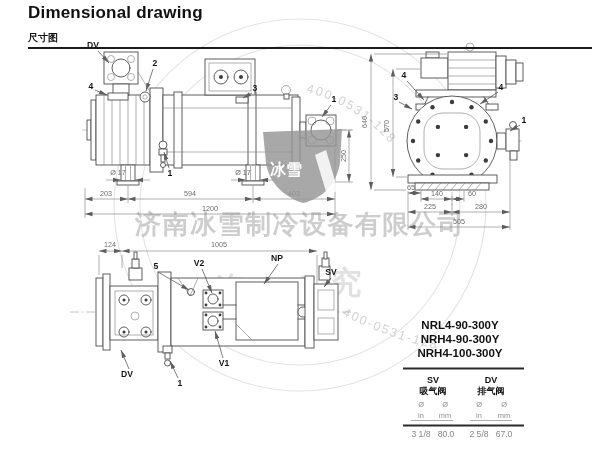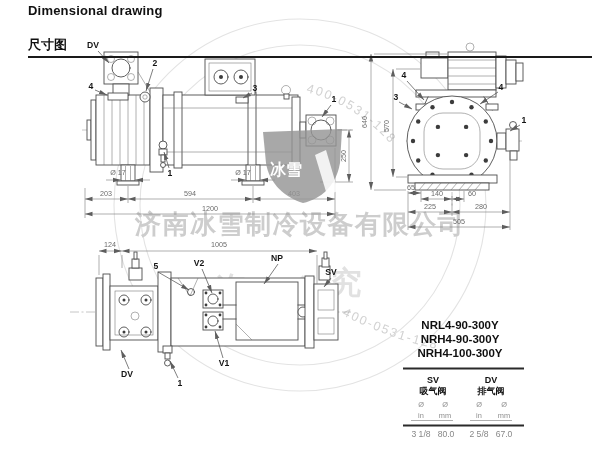--- a/index.html
+++ b/index.html
@@ -1,21 +1,21 @@
 <!DOCTYPE html>
 <html><head>
 <meta charset="utf-8">
 <style>
   html,body{margin:0;padding:0;background:#fff;}
   .stage{position:relative;width:600px;height:450px;background:#fff;overflow:hidden;
          font-family:"Liberation Sans","DejaVu Sans",sans-serif;}
   .stage svg{position:absolute;left:0;top:0;}
   .hdr{position:absolute;left:28px;top:3px;width:564px;}
-  .hdr-en{font-size:13px;font-weight:bold;color:#101010;letter-spacing:.2px;}
-  .hdr-zh{font-size:13px;font-weight:bold;color:#101010;margin-top:18px;}
+  .hdr-en{font-size:17px;font-weight:bold;color:#101010;letter-spacing:.2px;}
+  .hdr-zh{font-size:10px;font-weight:bold;color:#101010;margin-top:8px;}
   .hdr-rule{height:2.3px;background:#1a1a1a;margin-top:2px;}
 
   
   .ln{stroke:#4d4d4d;stroke-width:.9;fill:none;stroke-linecap:square;}
   .lnw{stroke:#4d4d4d;stroke-width:.9;fill:#fff;}
   .thin{stroke:#6f6f6f;stroke-width:.55;fill:none;}
   .cl{stroke:#969696;stroke-width:.55;fill:none;stroke-dasharray:9 2.5 2 2.5;}
   .dim{stroke:#7a7a7a;stroke-width:.6;fill:none;}
   .ldr{stroke:#474747;stroke-width:.7;fill:none;}
   .dot{fill:#3c3c3c;}

